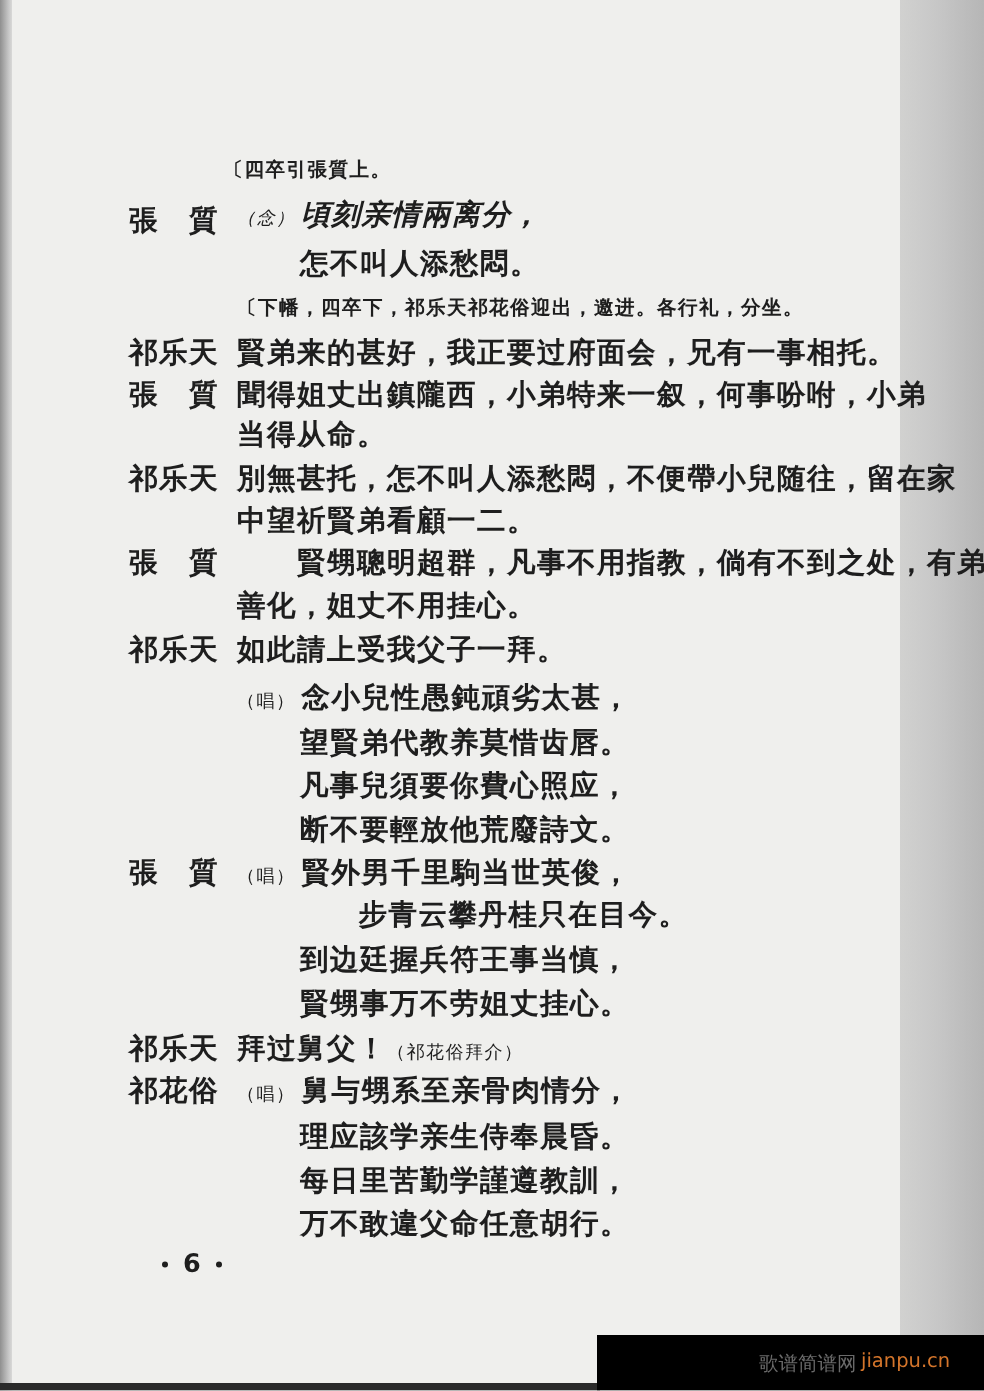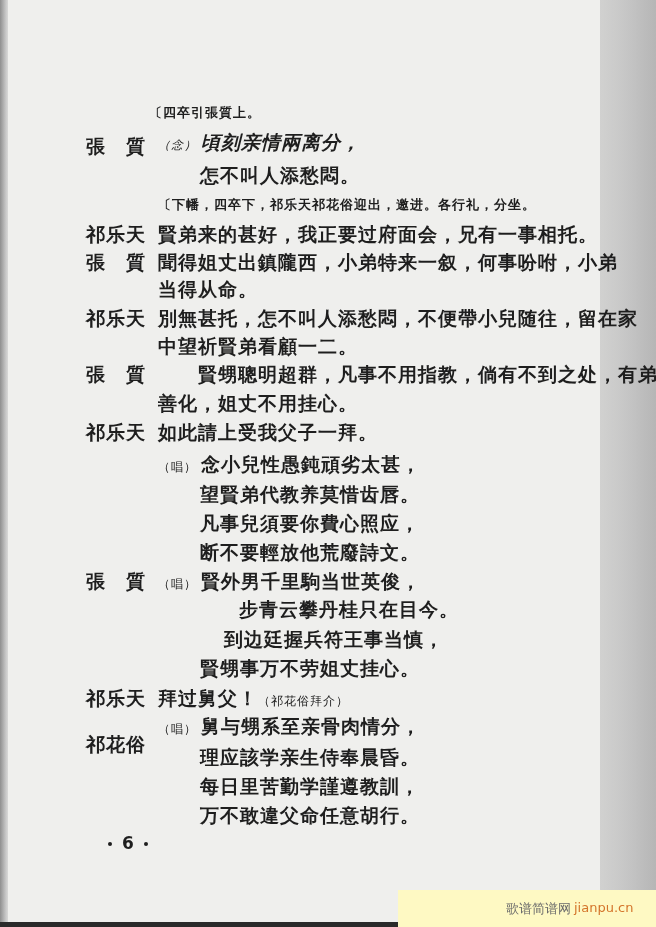--- a/index.html
+++ b/index.html
@@ -24,21 +24,21 @@
     .right-band-top {
       position: absolute; left: 600px; top: 0; width: 56px; height: 900px;
       background: linear-gradient(to right, #d6d6d4, #cfcfcf 50%, #c4c4c4);
       opacity: 0.65;
     }
     .bottom-strip {
       position: absolute; left: 0; top: 922px; width: 400px; height: 5px; background: #2a2a2a;
     }
     .watermark {
       position: absolute; left: 398px; top: 890px; width: 258px; height: 37px;
-      background: #fef9c3;
+      background: #000000;
     }
     .watermark span {
       position: absolute; top: 10px; font-size: 13px;
     }
     .wm-cn { left: 108px; color: #6a6a6a; font-family: "DejaVu Sans", sans-serif; }
     .wm-en { left: 176px; color: #d4752b; font-family: "DejaVu Sans", sans-serif; }
 
     .line { position: absolute; white-space: nowrap; }
     .speaker { position: absolute; font-size: 19px; letter-spacing: 1px; font-weight: bold; }
     .text { font-size: 19px; font-weight: bold; letter-spacing: 1px; }
@@ -103,30 +103,30 @@
 
   <div class="line text" style="left:200px; top:540px;">断不要輕放他荒廢詩文。</div>
 
   <div class="speaker" style="left:86px; top:569px;">張　質</div>
   <div class="line text" style="left:158px; top:569px;">
     <span class="cue">（唱）</span><span>賢外男千里駒当世英俊，</span>
   </div>
 
   <div class="line text" style="left:200px; top:597px;margin-left:39px;">步青云攀丹桂只在目今。</div>
 
-  <div class="line text" style="left:200px; top:627px;margin-left:24px;">到边廷握兵符王事当慎，</div>
+  <div class="line text" style="left:200px; top:627px;">到边廷握兵符王事当慎，</div>
 
   <div class="line text" style="left:200px; top:656px;">賢甥事万不劳姐丈挂心。</div>
 
   <div class="speaker" style="left:86px; top:686px;">祁乐天</div>
   <div class="line text" style="left:158px; top:686px;">
     <span>拜过舅父！</span><span class="smallnote">（祁花俗拜介）</span>
   </div>
 
-  <div class="speaker" style="left:86px; top:732px;">祁花俗</div>
+  <div class="speaker" style="left:86px; top:714px;">祁花俗</div>
   <div class="line text" style="left:158px; top:714px;">
     <span class="cue">（唱）</span><span>舅与甥系至亲骨肉情分，</span>
   </div>
 
   <div class="line text" style="left:200px; top:745px;">理应該学亲生侍奉晨昏。</div>
 
   <div class="line text" style="left:200px; top:774px;">每日里苦勤学謹遵教訓，</div>
 
   <div class="line text" style="left:200px; top:803px;">万不敢違父命任意胡行。</div>
 </div>

